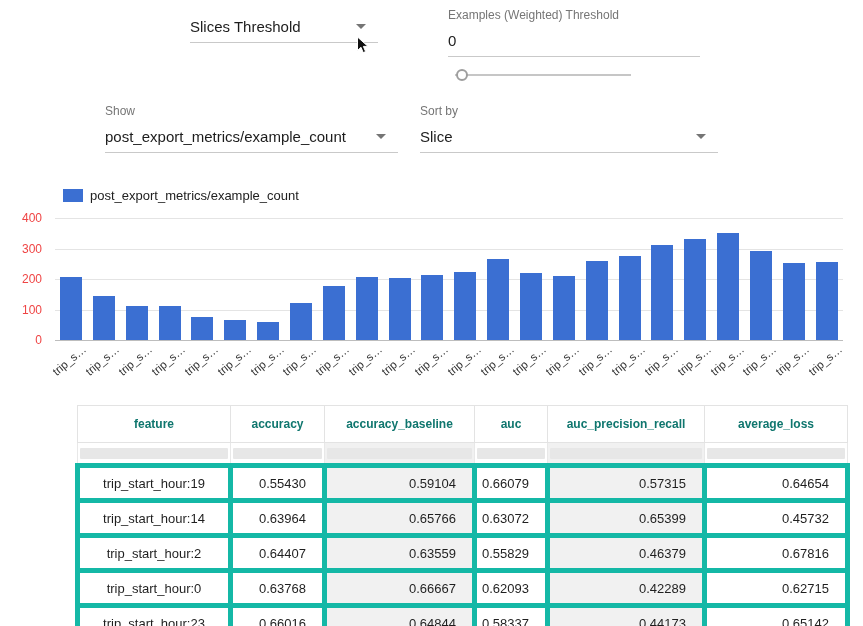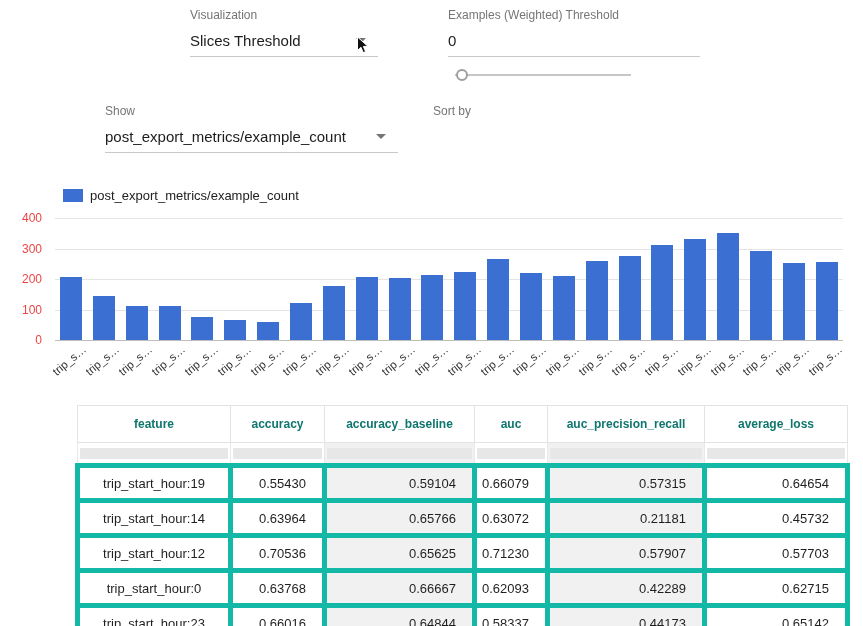--- a/index.html
+++ b/index.html
@@ -17,21 +17,21 @@
     white-space:nowrap;
   }
   .caret {
     position:absolute; right:12px; top:6px; width:0; height:0;
     border-left:5px solid transparent; border-right:5px solid transparent;
     border-top:5px solid #757575;
   }
   .field-visualization { left:190px; top:8px;  width:188px; }
   .field-threshold     { left:448px; top:8px;  width:252px; }
   .field-show          { left:105px;  top:104px; width:293px; }
-  .field-sort          { left:420px; top:104px; width:298px;margin-left:13px; }
+  .field-sort          { left:420px; top:104px; width:298px; }
   .threshold-input {
     display:block; width:100%; margin-top:10px; padding:0 0 7px;
     border:none; border-bottom:1px solid #c9c9c9; outline:none;
     background:transparent; font-family:inherit; font-size:15px; color:#1c1c1c;
   }
 
   
   .slider { position:absolute; left:455px; top:68px; width:176px; height:14px; }
   .slider-track { position:absolute; left:0; right:0; top:6px; height:2px; background:#c6c6c6; }
   .slider-thumb {
@@ -87,21 +87,20 @@
   td.feat { text-align:center; }
   td.num  { text-align:right; padding-right:16px; }
   .band   { background:#f1f1f1;margin-left:19px; }
 </style>
 </head>
 <body>
 
 <div id="app">
 
   <div class="field field-visualization">
-    <div class="field-label">Visualization</div>
     <div class="field-value">
       <span>Slices Threshold</span>
       <span class="caret"></span>
     </div>
   </div>
 
   <svg class="cursor" width="13" height="19" viewBox="0 0 13 19">
     <path d="M1.5 1 L1.5 14.5 L5 11.3 L7.2 16.6 L9.6 15.6 L7.4 10.4 L12 10.4 Z" fill="#111" stroke="#fff" stroke-width="1"></path>
   </svg>
 
@@ -118,20 +117,24 @@
   <div class="field field-show">
     <div class="field-label">Show</div>
     <div class="field-value">
       <span>post_export_metrics/example_count</span>
       <span class="caret"></span>
     </div>
   </div>
 
   <div class="field field-sort">
     <div class="field-label">Sort by</div>
+    <div class="field-value">
+      <span>Slice</span>
+      <span class="caret"></span>
+    </div>
   </div>
 
   <div class="chart">
     <div class="legend">
       <span class="legend-swatch" style="background: rgb(59, 111, 210);"></span>
       <span class="legend-label">post_export_metrics/example_count</span>
     </div>
     <div class="y-axis">
         <div class="ylabel" style="top: 114px;">0</div>
         <div class="ylabel" style="top: 83.5px;">100</div>
@@ -293,30 +296,30 @@
             <td class="num band">0.59104</td>
             <td class="num">0.66079</td>
             <td class="num band">0.57315</td>
             <td class="num">0.64654</td>
           </tr>
           <tr>
             <td class="feat">trip_start_hour:14</td>
             <td class="num">0.63964</td>
             <td class="num band">0.65766</td>
             <td class="num">0.63072</td>
-            <td class="num band">0.21181</td>
+            <td class="num band">0.65399</td>
             <td class="num">0.45732</td>
           </tr>
           <tr>
-            <td class="feat">trip_start_hour:12</td>
-            <td class="num">0.70536</td>
-            <td class="num band">0.65625</td>
-            <td class="num">0.71230</td>
-            <td class="num band">0.57907</td>
-            <td class="num">0.57703</td>
+            <td class="feat">trip_start_hour:2</td>
+            <td class="num">0.64407</td>
+            <td class="num band">0.63559</td>
+            <td class="num">0.55829</td>
+            <td class="num band">0.46379</td>
+            <td class="num">0.67816</td>
           </tr>
           <tr>
             <td class="feat">trip_start_hour:0</td>
             <td class="num">0.63768</td>
             <td class="num band">0.66667</td>
             <td class="num">0.62093</td>
             <td class="num band">0.42289</td>
             <td class="num">0.62715</td>
           </tr>
           <tr>

